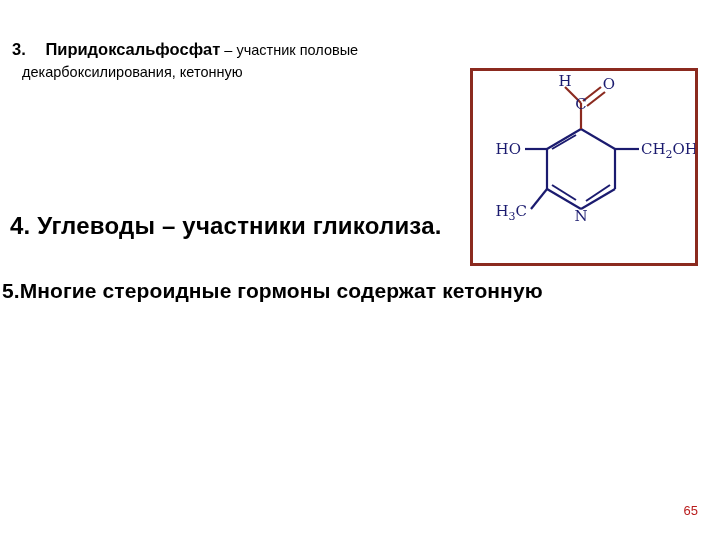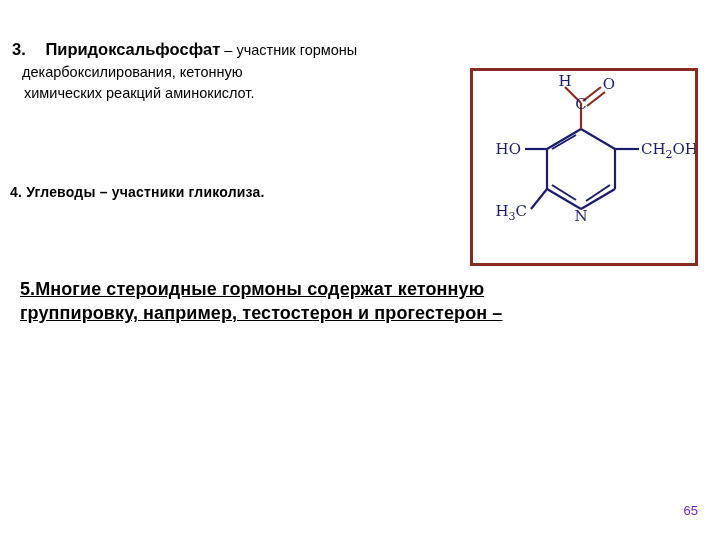--- a/index.html
+++ b/index.html
@@ -47,38 +47,37 @@
     margin-left: 15px;
   }
   .plain {
     font-size: 14.5px;
   }
 
   
   .para4 {
     position: absolute;
     left: 10px;
-    top: 184px;
-    font-size: 14px;
+    top: 212px;
+    font-size: 24px;
     font-weight: bold;
     letter-spacing: 0.2px;
     white-space: nowrap;
   }
 
   
   .para5 {
     position: absolute;
-    left: 20px;
+    left: 2px;
     top: 277px;
     width: 660px;
-    font-size: 18px;
+    font-size: 21px;
     font-weight: bold;
     line-height: 1.35;
     letter-spacing: 0.1px;
-    text-decoration: underline;
   }
   .para5 .l {
     white-space: nowrap;
   }
 
   
   .figure {
     position: absolute;
     left: 470px;
     top: 68px;
@@ -99,42 +98,40 @@
   .chem-sub {
     font-size: 11px;
   }
 
   
   .slide-number {
     position: absolute;
     right: 22px;
     bottom: 22px;
     font-size: 13px;
-    color: #6d28d9;
+    color: #b91c1c;
   }
 </style>
 </head>
 <body>
 
 <div class="slide">
 
   <div class="para3">
     <div class="line l1">
       <span class="num3">3</span><span class="num3">.</span>
-      <span class="bold-term">Пиридоксальфосфат</span><span class="plain"> – участник гормоны</span>
+      <span class="bold-term">Пиридоксальфосфат</span><span class="plain"> – участник половые</span>
     </div>
     <div class="line l3">декарбоксилирования, кетонную</div>
-    <div class="line l4">химических реакций аминокислот.</div>
   </div>
 
   <div class="para4">4. Углеводы – участники гликолиза.</div>
 
   <div class="para5">
     <div class="l">5.Многие стероидные гормоны содержат кетонную</div>
-    <div class="l">группировку, например, тестостерон и прогестерон –</div>
   </div>
 
   <div class="figure">
     <svg width="222" height="192" viewBox="0 0 222 192" xmlns="http://www.w3.org/2000/svg">
 
       <g stroke="#1b1b6f" stroke-width="2.2" fill="none">
         <line x1="108" y1="58" x2="74" y2="78"></line>
         <line x1="74" y1="78" x2="74" y2="118"></line>
         <line x1="74" y1="118" x2="108" y2="138"></line>
         <line x1="108" y1="138" x2="142" y2="118"></line>

